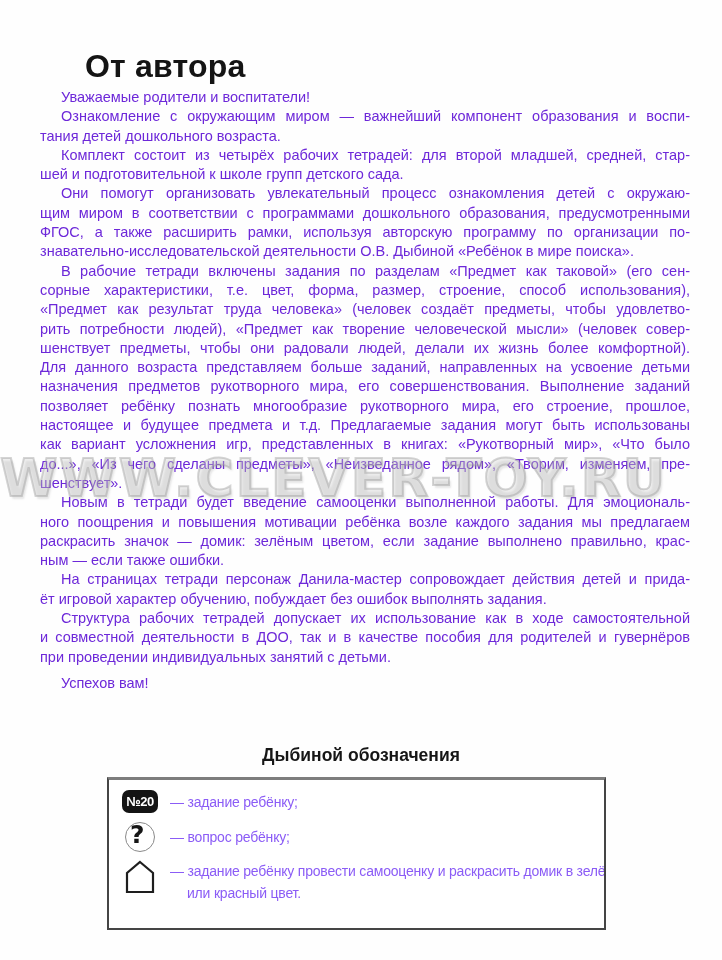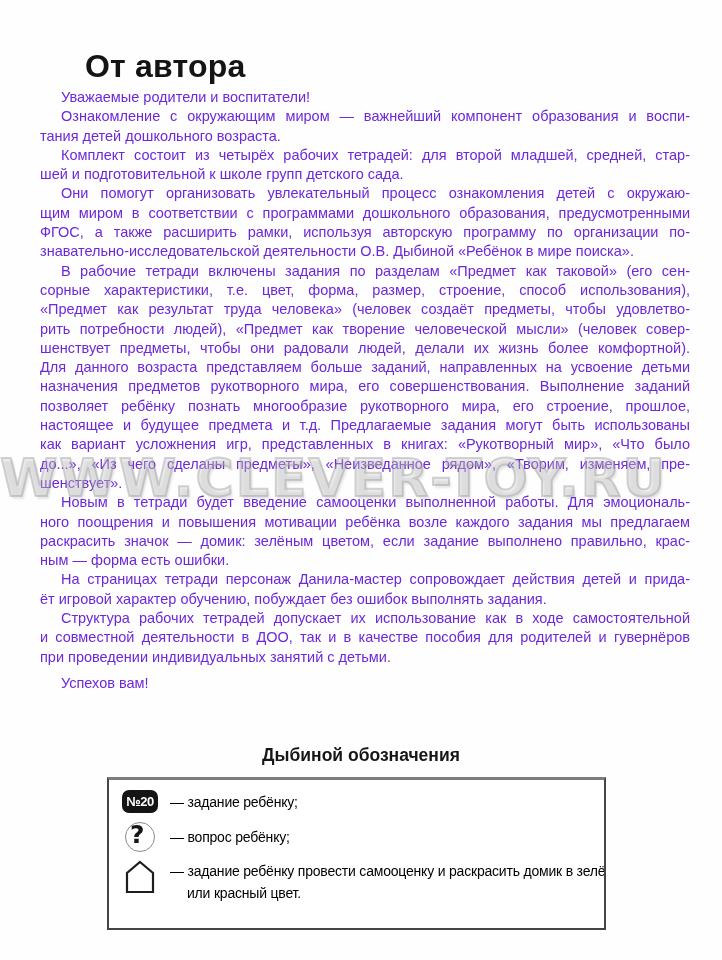--- a/index.html
+++ b/index.html
@@ -43,21 +43,21 @@
   .legend-box {
     position:absolute; left:107px; top:777px; width:499px; height:153px;
     border:2px solid #454545; border-top:3px solid #7d7d7d;
     background:#fff; overflow:hidden;
   }
   .legend-row { display:flex; align-items:center; margin-left:10px; }
   .legend-row.r1 { margin-top:10px; }
   .legend-row.r2 { margin-top:9px; }
   .legend-row.r3 { margin-top:8px; align-items:flex-start; }
   .icon-cell { width:42px; display:flex; justify-content:center; flex:none; margin-right:9px; }
-  .legend-text { font-size:14px; color:#000000; line-height:22px; white-space:nowrap; letter-spacing:-0.2px; }
+  .legend-text { font-size:14px; color:#8b5cf6; line-height:22px; white-space:nowrap; letter-spacing:-0.2px; }
   .legend-text .wrap-line { display:block; padding-left:17px; }
 
   .num-badge {
     min-width:36px; height:23px; padding:0 4px;
     background:#141414; border-radius:7px; color:#ffffff;
     display:flex; align-items:center; justify-content:center;
     font-size:13px; font-weight:bold; letter-spacing:-0.5px;
   }
   .q-circle {
     width:30px; height:30px; border-radius:50%;
@@ -106,21 +106,21 @@
         <div class="ln">позволяет ребёнку познать многообразие рукотворного мира, его строение, прошлое,</div>
         <div class="ln">настоящее и будущее предмета и т.д. Предлагаемые задания могут быть использованы</div>
         <div class="ln">как вариант усложнения игр, представленных в книгах: «Рукотворный мир», «Что было</div>
         <div class="ln">до...», «Из чего сделаны предметы», «Неизведанное рядом», «Творим, изменяем, пре-</div>
         <div class="ln last">шенствует».</div>
       </div>
       <div class="para">
         <div class="ln first">Новым в тетради будет введение самооценки выполненной работы. Для эмоциональ-</div>
         <div class="ln">ного поощрения и повышения мотивации ребёнка возле каждого задания мы предлагаем</div>
         <div class="ln">раскрасить значок — домик: зелёным цветом, если задание выполнено правильно, крас-</div>
-        <div class="ln last">ным — форма есть ошибки.</div>
+        <div class="ln last">ным — если также ошибки.</div>
       </div>
       <div class="para">
         <div class="ln first">На страницах тетради персонаж Данила-мастер сопровождает действия детей и прида-</div>
         <div class="ln last">ёт игровой характер обучению, побуждает без ошибок выполнять задания.</div>
       </div>
       <div class="para">
         <div class="ln first">Структура рабочих тетрадей допускает их использование как в ходе самостоятельной</div>
         <div class="ln">и совместной деятельности в ДОО, так и в качестве пособия для родителей и гувернёров</div>
         <div class="ln last">при проведении индивидуальных занятий с детьми.</div>
       </div>

